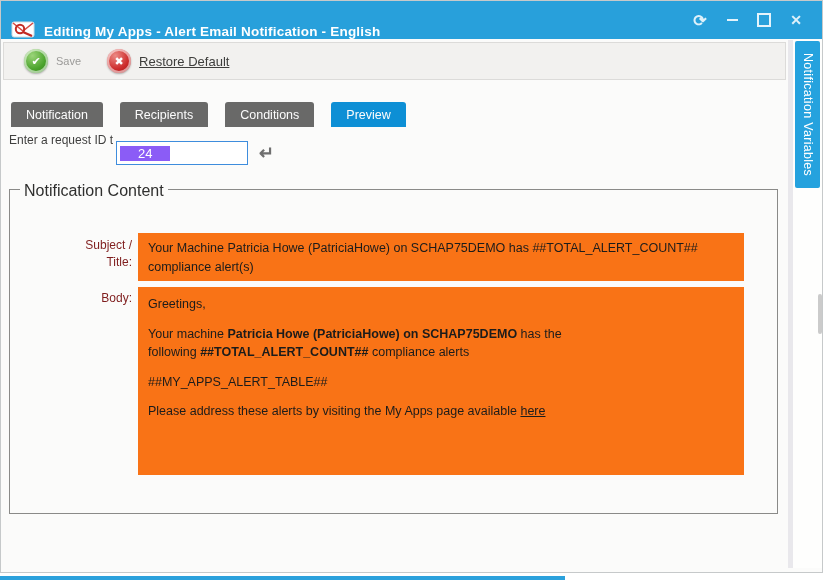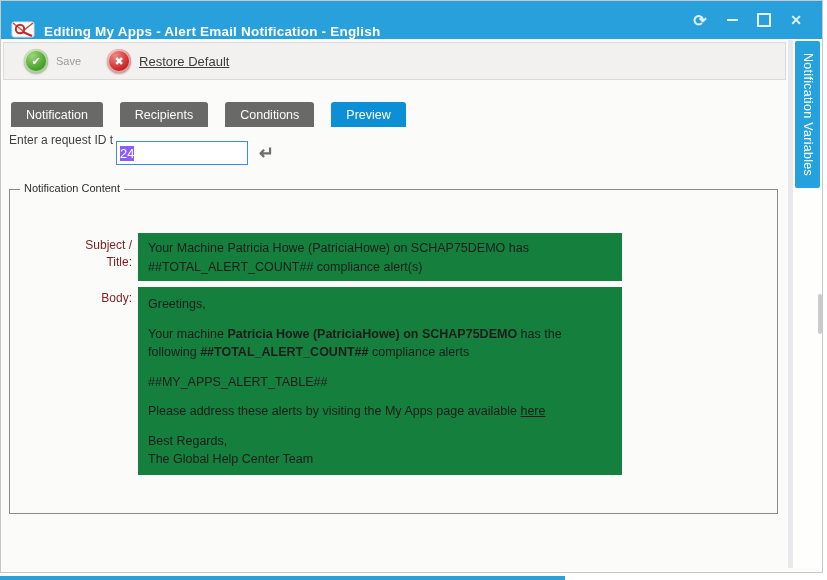--- a/index.html
+++ b/index.html
@@ -27,30 +27,30 @@
   .restore-label{font-size:13px;color:#3E3E3C;text-decoration:underline;}
 
   
   .tabs{position:absolute;left:10px;top:84px;display:flex;gap:17px;margin-top:17px;}
   .tab{height:25px;padding:0 15px;background:#696968;color:#FCFCFC;font-size:12.5px;display:flex;align-items:center;border-radius:3px 3px 0 0;}
   .tab.active{background:#0D8FD5;}
 
   
   .request-label{position:absolute;left:8px;top:132px;font-size:12px;color:#3F3F3E;white-space:nowrap;z-index:1;}
   .preview-input{position:absolute;left:115px;top:140px;width:132px;height:24px;background:#ffffff;border:1px solid #3E8DDD;box-sizing:border-box;display:flex;align-items:center;padding-left:3px;font-size:13px;color:#1a1a1a;z-index:2;}
-  .selection{background:#8b5cf6;color:#ffffff;padding:0 0;}
+  .selection{background:#8b5cf6;color:#ffffff;padding:0 18px;}
   .return-icon{position:absolute;left:258px;top:141px;font-size:18px;color:#6F6F6F;font-weight:bold;z-index:1;}
 
   
   .groupbox{position:absolute;left:8px;top:188px;width:769px;height:325px;border:1px solid #8A8A88;box-sizing:border-box;}
-  .legend{position:absolute;left:10px;top:-8px;background:#FBFBFA;padding:0 4px;font-size:11px;color:#2F2F2E;}
+  .legend{position:absolute;left:10px;top:-8px;background:#FBFBFA;padding:0 4px;font-size:16px;color:#2F2F2E;}
   .field-label{position:absolute;left:30px;width:92px;text-align:right;font-size:12px;color:#7f1d1d;line-height:17px;}
   .subject-label{top:47px;}
   .body-label{top:100px;}
-  .value-box{position:absolute;left:128px;width:484px;background:#15803d;box-sizing:border-box;font-size:12.5px;color:#1C1C1B;}
+  .value-box{position:absolute;left:128px;width:606px;background:#f97316;box-sizing:border-box;font-size:12.5px;color:#1C1C1B;}
   .subject-box{top:43px;height:48px;padding:6px 10px;line-height:19px;}
   .body-box{top:97px;height:188px;padding:8px 10px;line-height:18.5px;}
   .body-box p{margin:0 0 11px 0;}
   .body-box p:last-child{margin-bottom:0;}
   .body-box b{font-weight:bold;}
   .link{text-decoration:underline;color:#1C1C1B;}
 
   
   .divider-strip{position:absolute;left:787px;top:39px;width:5px;height:528px;background:#E9E8EC;}
   .right-panel{position:absolute;left:792px;top:39px;width:29px;height:528px;background:#FEFEFD;}
@@ -124,21 +124,20 @@
         <span>Title:</span>
       </div>
       <div class="value-box subject-box">Your Machine Patricia Howe (PatriciaHowe) on SCHAP75DEMO has ##TOTAL_ALERT_COUNT## compliance alert(s)</div>
 
       <div class="field-label body-label">Body:</div>
       <div class="value-box body-box">
         <p>Greetings,</p>
         <p><span>Your machine </span><b>Patricia Howe (PatriciaHowe) on SCHAP75DEMO</b><span> has the</span><br><span>following </span><b>##TOTAL_ALERT_COUNT##</b><span> compliance alerts</span></p>
         <p>##MY_APPS_ALERT_TABLE##</p>
         <p><span>Please address these alerts by visiting the My Apps page available </span><span class="link">here</span></p>
-        <p><span>Best Regards,</span><br><span>The Global Help Center Team</span></p>
       </div>
     </div>
 
     <div class="divider-strip"></div>
     <div class="right-panel"></div>
     <div class="vertical-tab">Notification Variables</div>
     <div class="scroll-thumb"></div>
 
   </div>
 </div>

